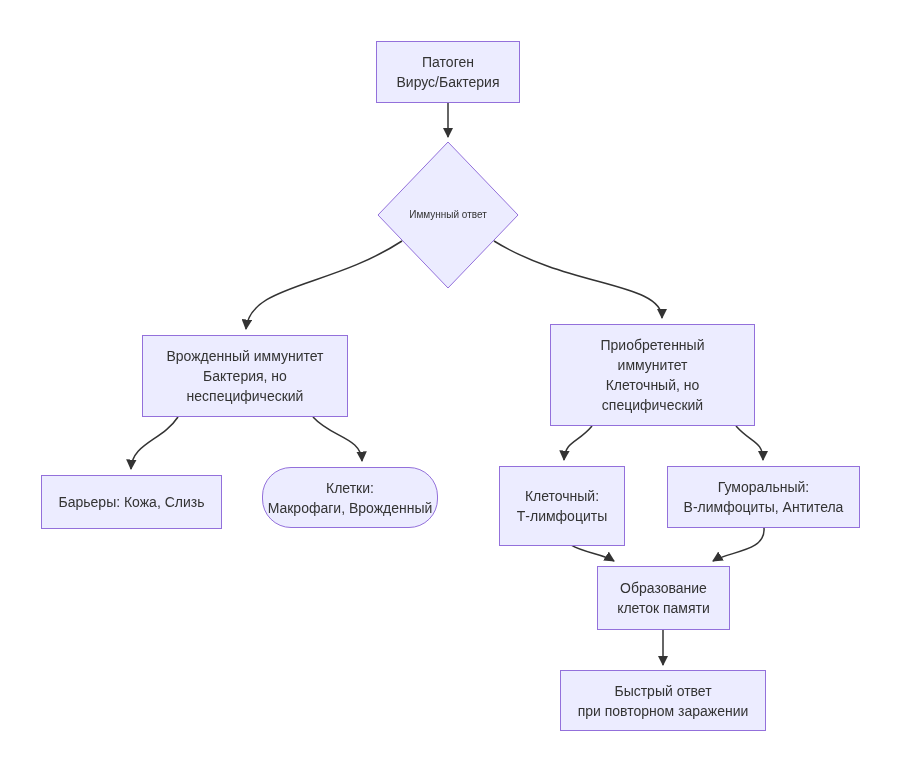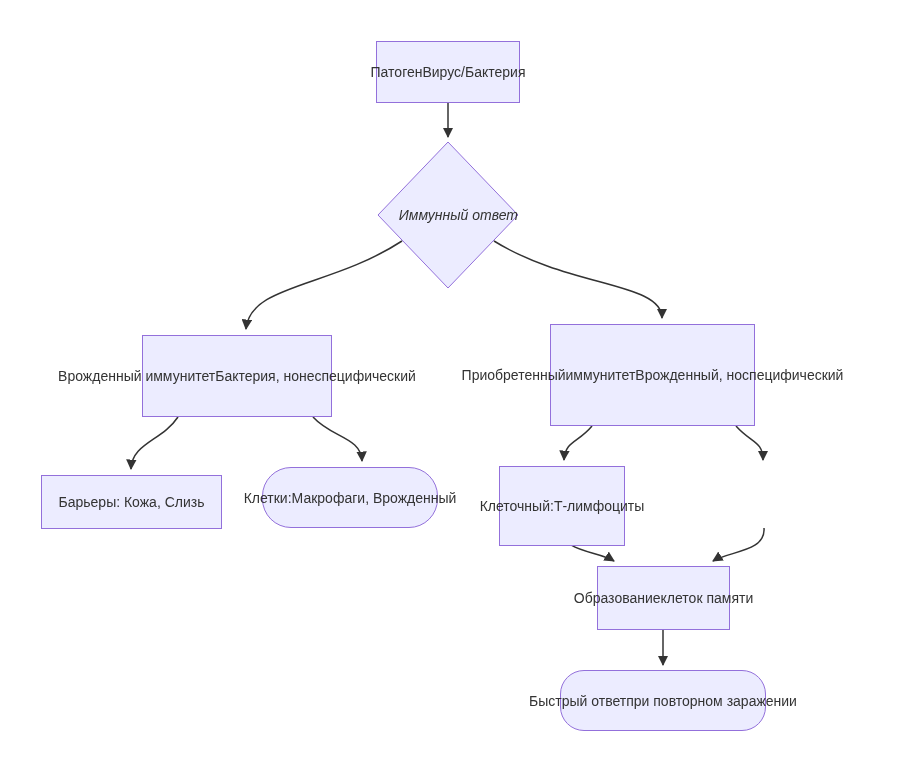--- a/index.html
+++ b/index.html
@@ -38,39 +38,39 @@
     stroke-width: 1;
   }
   .node {
     position: absolute;
     background: var(--node-fill);
     border: 1px solid var(--node-border);
     color: var(--text-color);
     font-size: 14px;
     line-height: 20px;
     display: flex;
+    flex-direction: column;
     align-items: center;
     justify-content: center;
     text-align: center;
     padding: 6px 8px;
   }
   .node span { display: block; white-space: nowrap; }
   .diamond-label {
     position: absolute;
     color: var(--text-color);
-    font-size: 14px;
+    font-size: 10px;
     line-height: 20px;
     display: flex;
     align-items: center;
-    justify-content: flex-end;
+    justify-content: center;
     text-align: center;
     background: transparent;
     border: none;
     padding: 0;
-    font-style: italic;
   }
 </style>
 </head>
 <body>
 
 <div class="canvas">
 
   <svg class="edges" viewBox="0 0 900 774" xmlns="http://www.w3.org/2000/svg">
     <defs>
       <marker id="arrow" viewBox="0 0 10 10" refX="9" refY="5" markerWidth="7" markerHeight="7" orient="auto-start-reverse">
@@ -94,51 +94,55 @@
 
   <div class="node" style="left:376px; top:41px; width:144px; height:62px;">
     <span>Патоген</span>
     <span>Вирус/Бактерия</span>
   </div>
 
   <div class="diamond-label" style="left:378px; top:201px; width:140px; height:28px;">
     <span>Иммунный ответ</span>
   </div>
 
-  <div class="node" style="left:142px; top:335px; width:190px; height:82px;">
+  <div class="node" style="left:142px; top:335px; width:206px; height:82px;">
     <span>Врожденный иммунитет</span>
     <span>Бактерия, но</span>
     <span>неспецифический</span>
   </div>
 
   <div class="node" style="left:550px; top:324px; width:205px; height:102px;">
     <span>Приобретенный</span>
     <span>иммунитет</span>
-    <span>Врожденный, но</span>
+    <span>Клеточный, но</span>
     <span>специфический</span>
   </div>
 
   <div class="node" style="left:41px; top:475px; width:181px; height:54px;">
     <span>Барьеры: Кожа, Слизь</span>
   </div>
 
   <div class="node" style="left:262px; top:467px; width:176px; height:61px;border-radius:29px;">
     <span>Клетки:</span>
     <span>Макрофаги, Врожденный</span>
   </div>
 
   <div class="node" style="left:499px; top:466px; width:126px; height:80px;">
     <span>Клеточный:</span>
     <span>Т-лимфоциты</span>
   </div>
 
+  <div class="node" style="left:667px; top:466px; width:193px; height:62px;">
+    <span>Гуморальный:</span>
+    <span>В-лимфоциты, Антитела</span>
+  </div>
 
   <div class="node" style="left:597px; top:566px; width:133px; height:64px;justify-content:center;">
     <span>Образование</span>
     <span>клеток памяти</span>
   </div>
 
-  <div class="node" style="left:560px; top:670px; width:206px; height:61px;border-radius:24px;">
+  <div class="node" style="left:560px; top:670px; width:206px; height:61px;">
     <span>Быстрый ответ</span>
     <span>при повторном заражении</span>
   </div>
 
 </div>
 
 </body></html>

